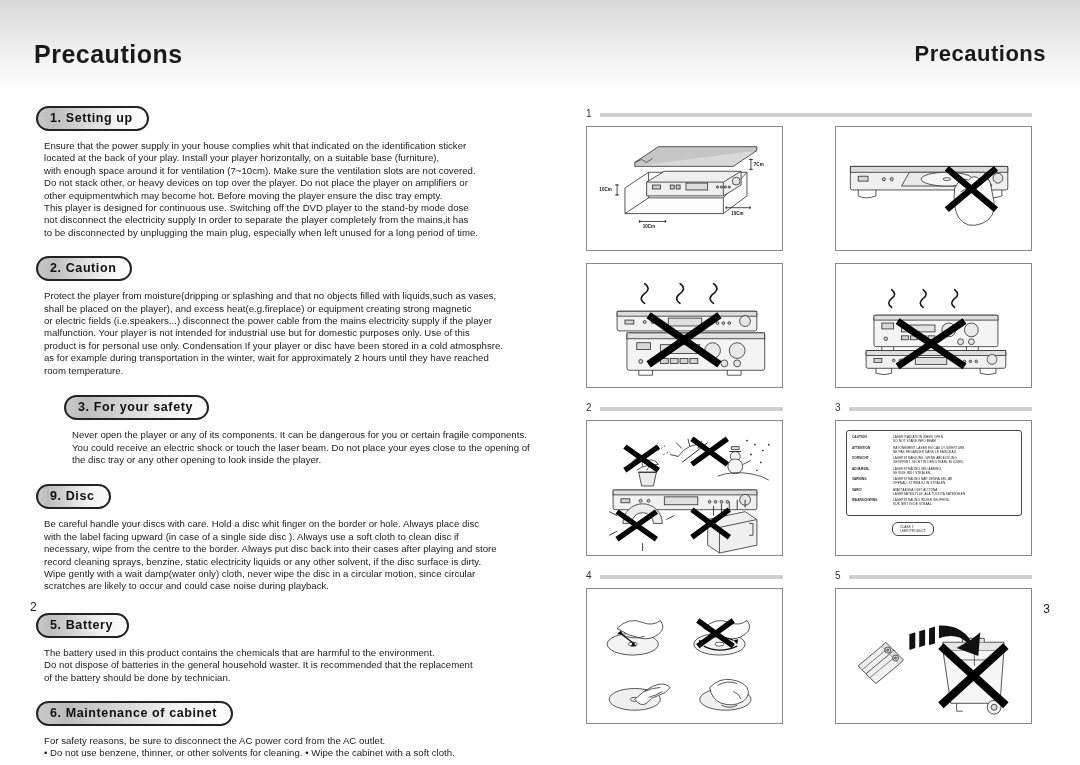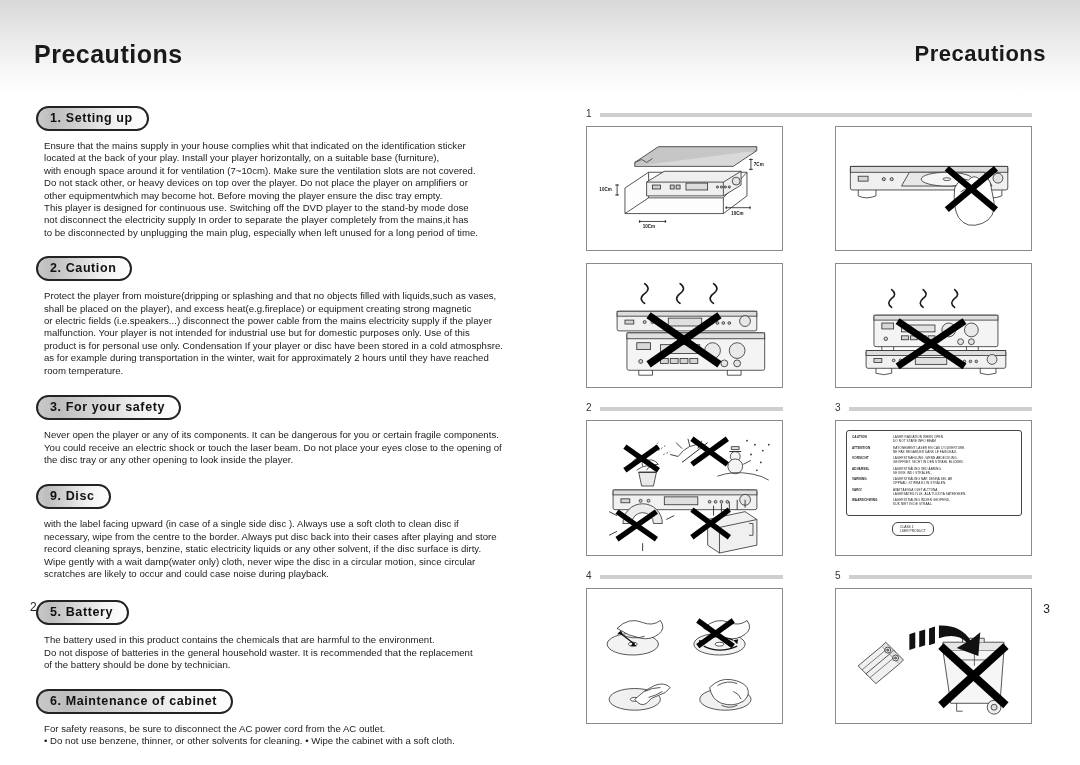--- a/index.html
+++ b/index.html
@@ -59,21 +59,21 @@
     font-size: 9.6px;
     line-height: 12.4px;
     color: #1b1b1b;
     letter-spacing: 0.02px;
   }
   .body-text .ln { display: block; white-space: nowrap; }
 
   .sec { margin-bottom: 0; }
   .sp-1  { margin-top: 10px; }
   .sp-2  { margin-top: 17px; }
-  .sp-3  { margin-top: 18px; }
+  .sp-3  { margin-top: 18px; margin-left: 28px; }
   .sp-4  { margin-top: 18px; }
   .sp-5  { margin-top: 20px; }
   .sp-6  { margin-top: 17px; }
 
   
   .right-col {
     position: absolute; left: 586px; top: 108px;
     width: 446px; height: 610px;
   }
   .fig-row-label {
@@ -141,21 +141,21 @@
 
   <div class="header-band"></div>
   <div class="title-left">Precautions</div>
   <div class="title-right">Precautions</div>
 
   <div class="left-col">
 
     <div class="sec sp-1">
       <div class="pill">1. Setting up</div>
       <div class="body-text">
-        <span class="ln">Ensure that the mains supply in your house complies whit that indicated on the identification sticker</span>
+        <span class="ln">Ensure that the power supply in your house complies whit that indicated on the identification sticker</span>
         <span class="ln">located at the back of your play. Install  your player horizontally, on a suitable base (furniture),</span>
         <span class="ln">with enough space around it for ventilation (7~10cm). Make sure the ventilation slots are not covered.</span>
         <span class="ln">Do not stack other, or heavy devices on top over the player. Do not place the player on amplifiers or</span>
         <span class="ln">other equipmentwhich may become hot. Before moving the player ensure the disc tray empty.</span>
         <span class="ln">This player is designed for continuous use. Switching off the DVD player to the stand-by mode dose</span>
         <span class="ln">not disconnect the electricity supply In order to separate the player completely from the mains,it has</span>
         <span class="ln">to be disconnected by unplugging the main plug, especially when left   unused for a long period of time.</span>
       </div>
     </div>
 
@@ -177,20 +177,21 @@
       <div class="body-text">
         <span class="ln">Never open the player or any of its components. It can be dangerous for you or certain fragile components.</span>
         <span class="ln">You could receive an electric shock or touch the laser beam. Do not place your eyes close to the opening of</span>
         <span class="ln">the disc tray or any other opening to look inside the player.</span>
       </div>
     </div>
 
     <div class="sec sp-4">
       <div class="pill">9. Disc</div>
       <div class="body-text">
+        <span class="ln">Be careful handle your discs with care. Hold a disc whit finger on the border or hole. Always place disc</span>
         <span class="ln">with the label facing upward (in case of a single side disc ). Always use a soft cloth to clean disc if</span>
         <span class="ln">necessary, wipe from the centre to the border. Always put disc back into their cases after playing and store</span>
         <span class="ln">record cleaning sprays, benzine, static electricity liquids or any other solvent, if the disc surface is dirty.</span>
         <span class="ln">Wipe gently with a wait damp(water only) cloth, never wipe the disc in a circular motion, since circular</span>
         <span class="ln">scratches are likely to occur and could case noise during playback.</span>
       </div>
     </div>
 
     <div class="sec sp-5">
       <div class="pill">5. Battery</div>

